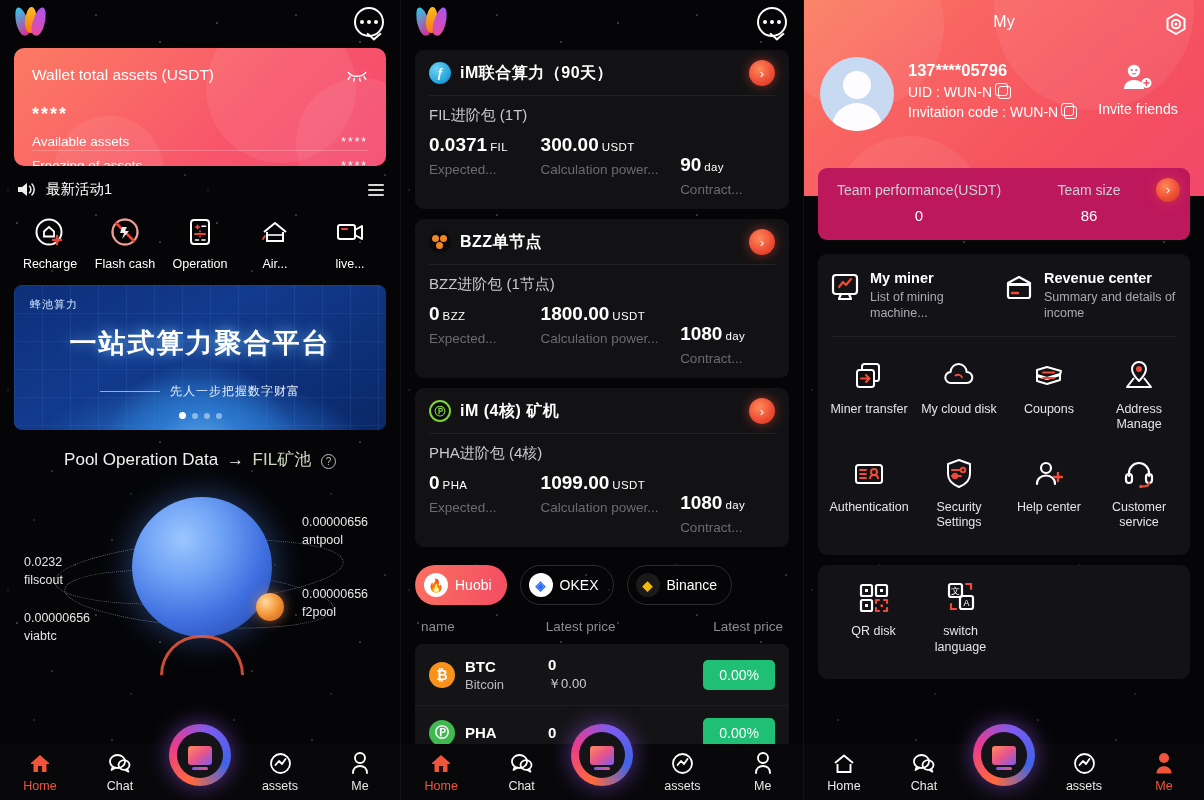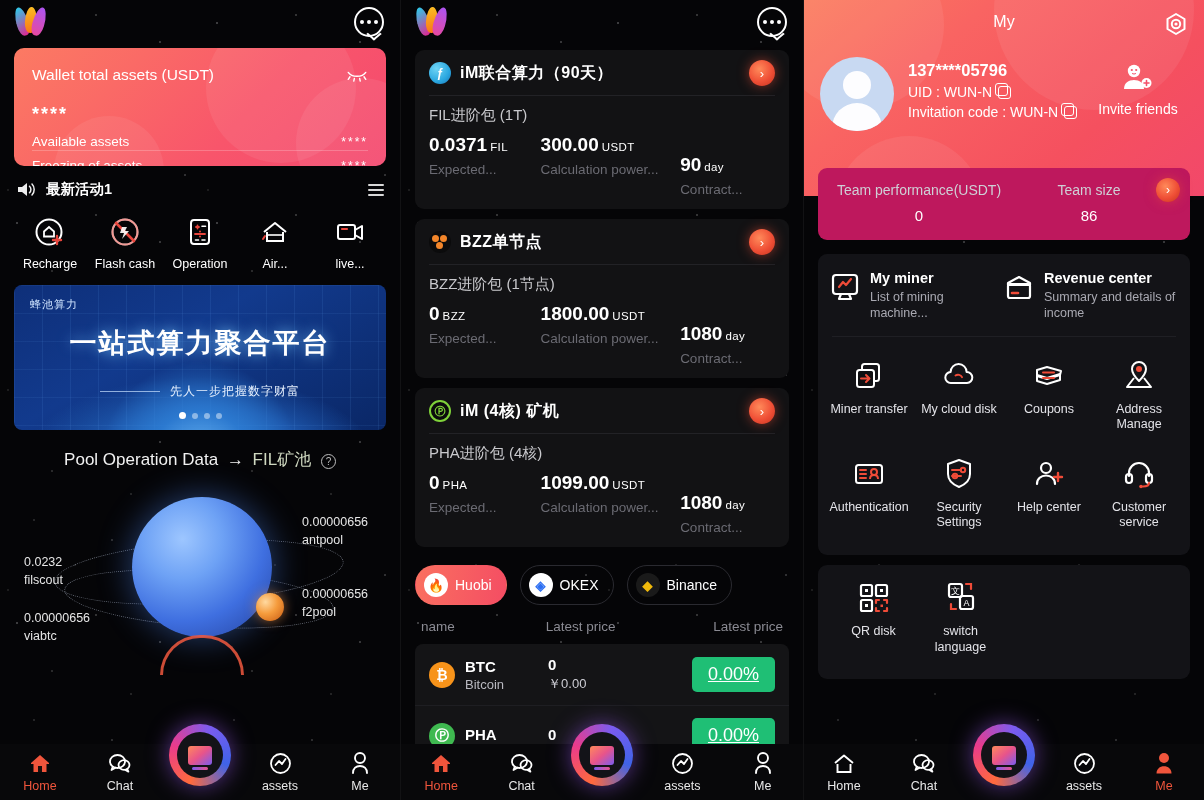--- a/index.html
+++ b/index.html
@@ -77,21 +77,20 @@
   .wallet-amount{ margin-top:20px; font-size:18px; font-weight:700; letter-spacing:2px; position:relative;}
   .wallet-sep{ position:absolute; left:18px; right:18px; top:102px; height:1px; background:rgba(255,255,255,.22); }
   .wallet-row{ position:relative; display:flex; justify-content:space-between; align-items:center;
                font-size:13.5px; margin-top:9px; }
   .wallet-row:first-of-type{ margin-top:30px; }
   .wallet-row .v{ letter-spacing:2px; font-size:12px; }
 
   .notice{
     position:relative; display:flex; align-items:center; gap:10px;
     padding:14px 16px 10px 16px;
-    font-weight:bold;
   }
   .notice .txt{ font-size:14.5px; flex:1; }
   .hamburger{ width:16px; }
   .hamburger span{ display:block; height:2px; background:#d8d8d8; margin:3px 0; border-radius:1px;}
 
   .quick{
     position:relative; display:flex; justify-content:space-between;
     padding:6px 18px 0 18px;
   }
   .quick .q{ width:64px; text-align:center; }
@@ -241,21 +240,21 @@
   .trow .c2{ flex:1.1; }
   .trow .c3{ flex:.9; display:flex; justify-content:flex-end; }
   .tico{ width:26px;height:26px;border-radius:50%; display:flex;align-items:center;justify-content:center;
          font-size:14px; font-weight:700; color:#fff; flex:none;}
   .tico.btc{ background:#f7931a; }
   .tico.pha{ background:#3fb950; }
   .tn{ font-size:15px; font-weight:700; }
   .tf{ font-size:13px; color:#b9b9c0; margin-top:2px; }
   .tp{ font-size:15px; font-weight:700; }
   .tq{ font-size:13px; color:#cdcdd4; margin-top:2px; }
-  .badge{ background:#1fbf75; color:#fff; font-size:18px; padding:7px 16px; border-radius:5px;text-decoration:underline; }
+  .badge{ background:#1fbf75; color:#fff; font-size:14px; padding:7px 16px; border-radius:5px; }
 
   
   .r-hero{
     position:relative; height:196px;
     background:linear-gradient(140deg,#fb7c5e 0%, #f96462 30%, #f5505f 70%, #f2486a 100%);
     overflow:hidden;
   }
   .r-hero .blob{ position:absolute; border-radius:50%; background:rgba(255,255,255,.07); }
   .r-hero .hb1{ width:170px;height:170px; left:-30px; top:-60px;}
   .r-hero .hb2{ width:200px;height:200px; right:10px; top:-90px;}

